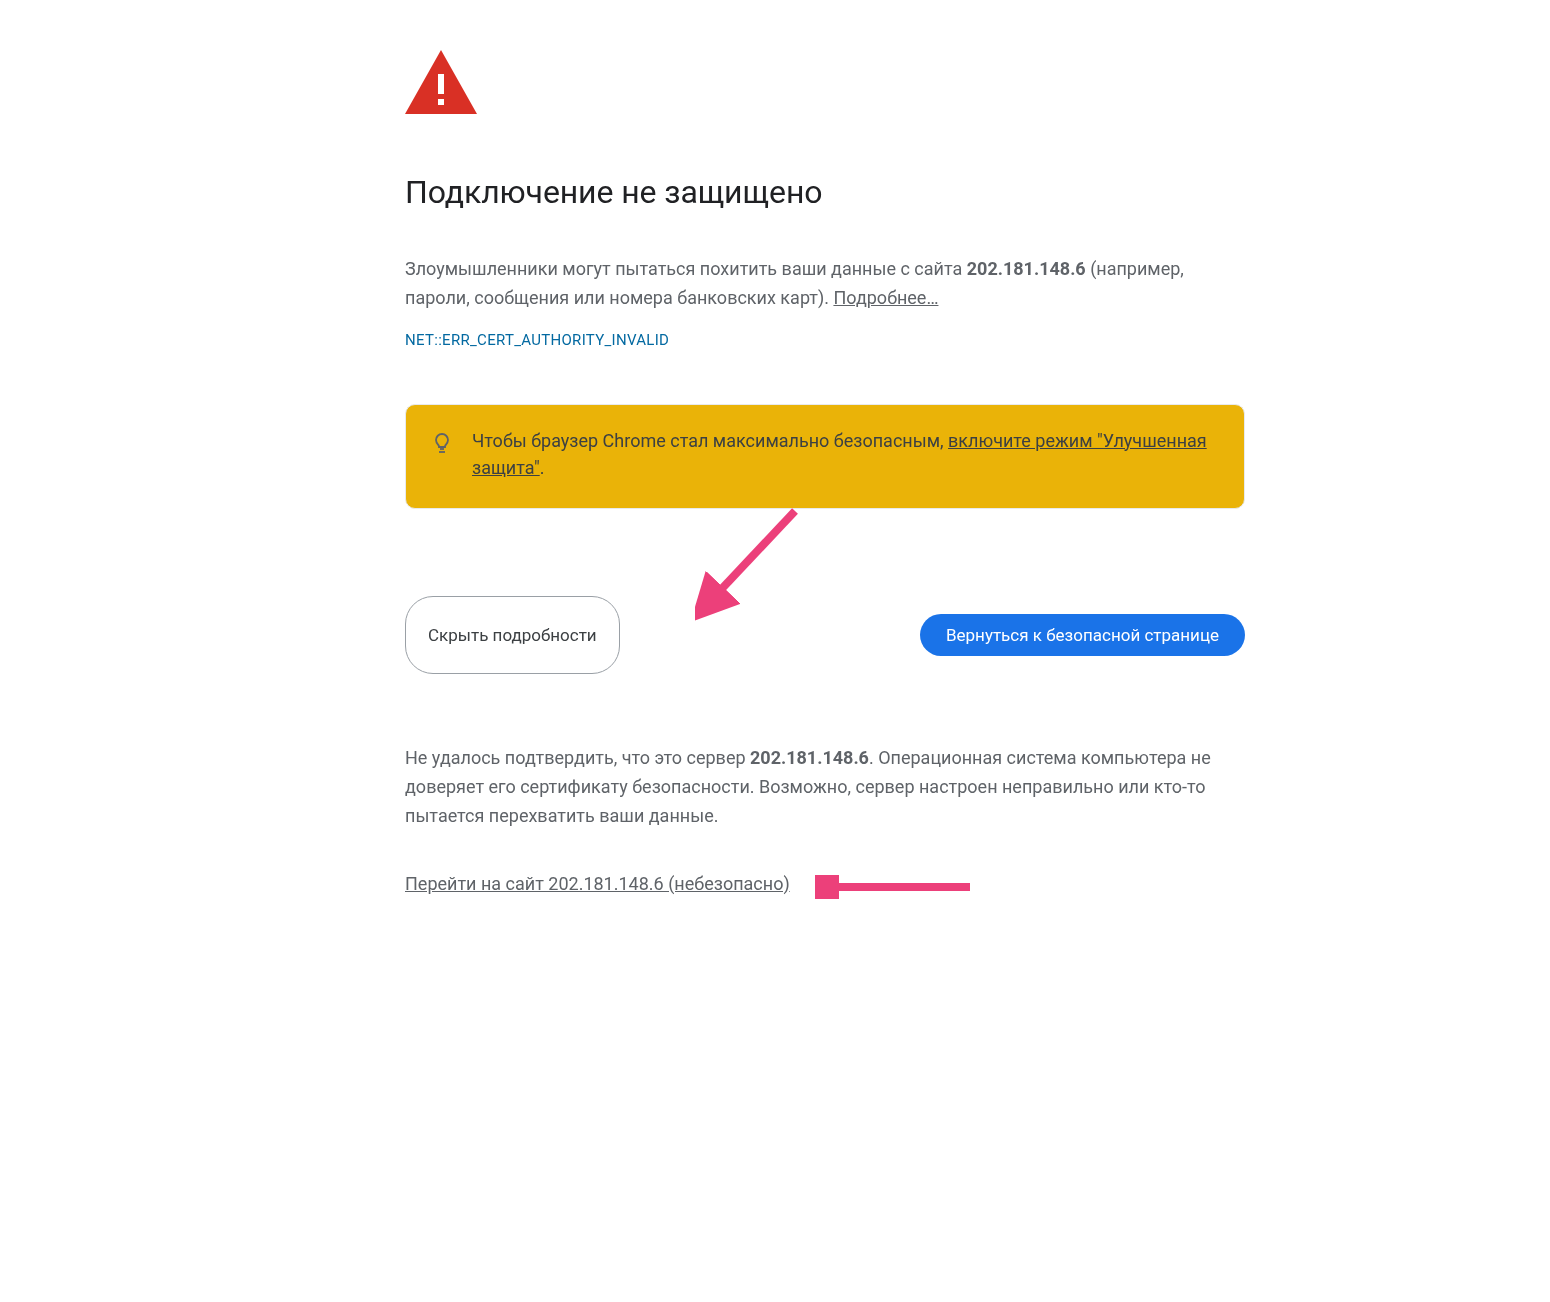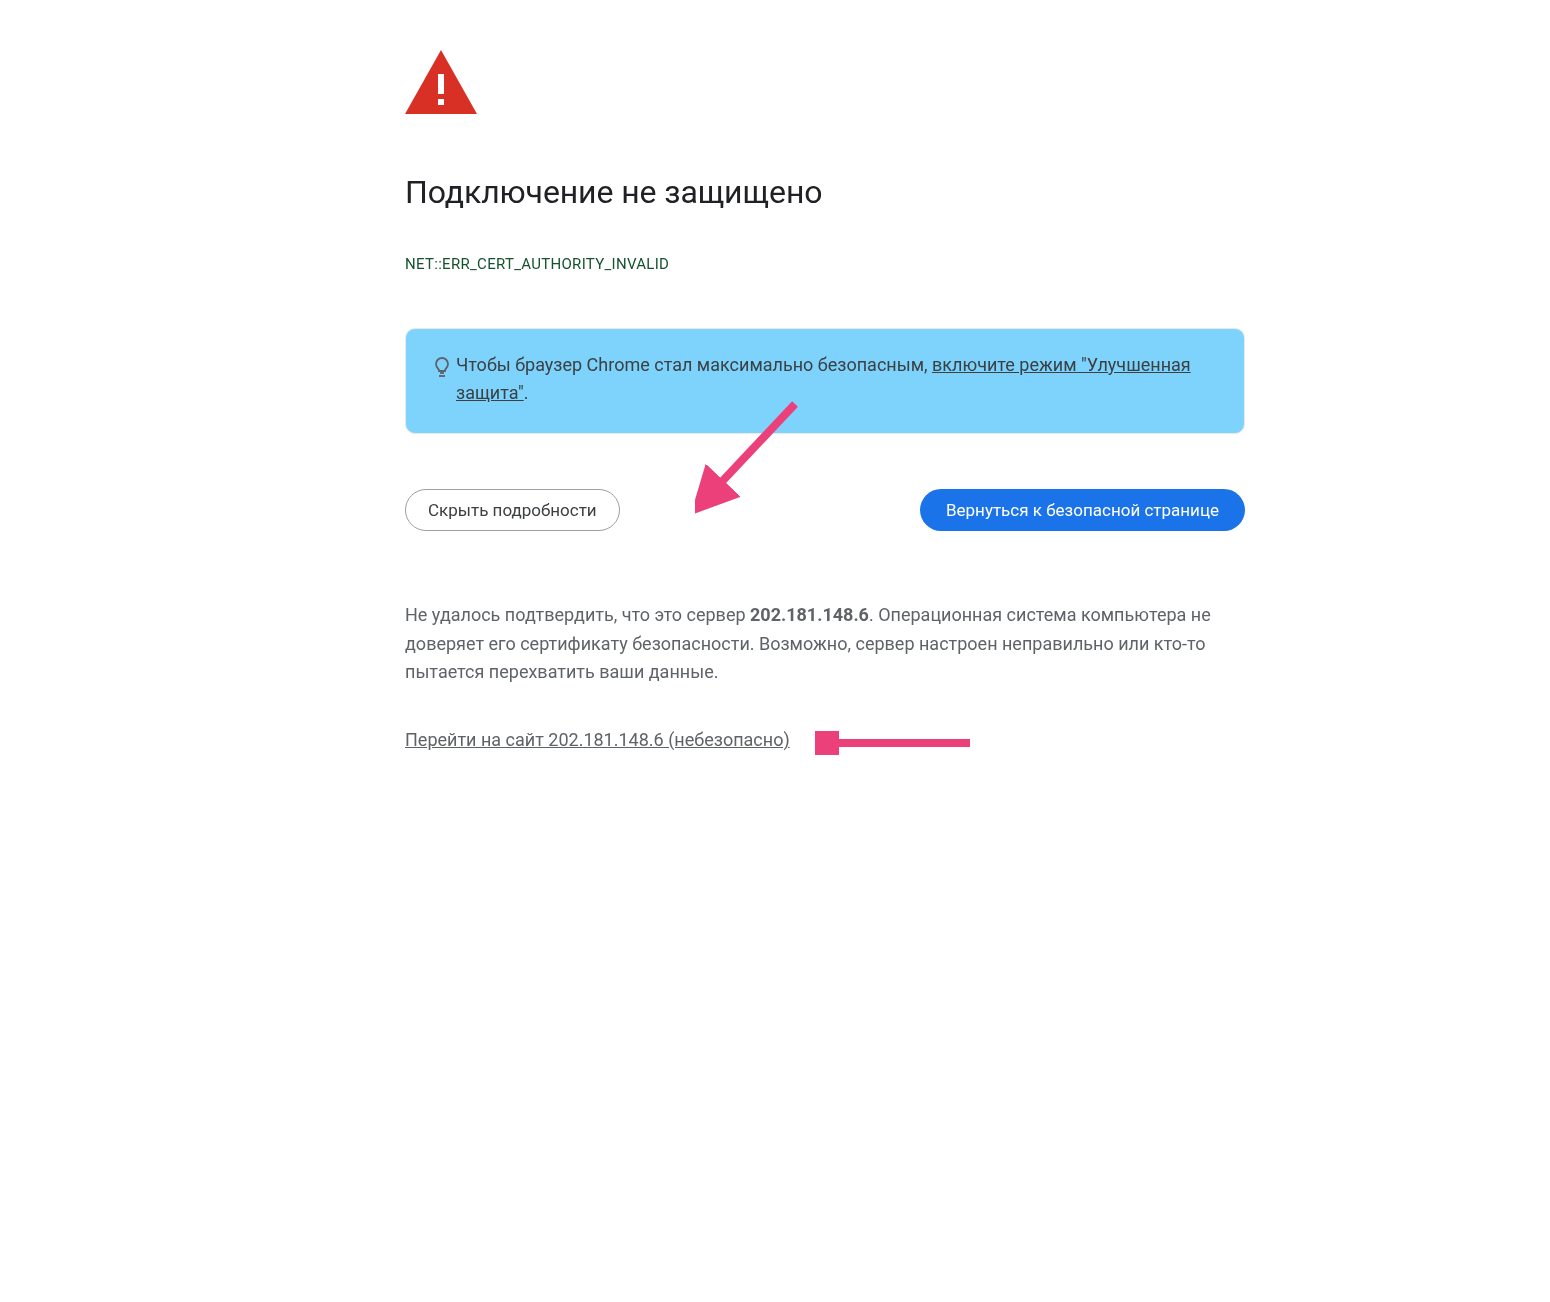--- a/index.html
+++ b/index.html
@@ -37,33 +37,33 @@
       font-weight: 700;
       color: #5f6368;
     }
     .learn-more-link {
       color: #5f6368;
       text-decoration: underline;
       cursor: pointer;
     }
     .error-code {
       font-size: 15px;
-      color: #14532d;
+      color: #0369a1;
       letter-spacing: 0.3px;
       margin-bottom: 55px;
     }
     .tip-box {
-      background: #7dd3fc;
+      background: #eab308;
       border: 1px solid #e8eaed;
       border-radius: 10px;
       padding: 22px 24px 26px 24px;
       display: flex;
       align-items: flex-start;
-      gap: 2px;
-      margin-bottom: 55px;
+      gap: 18px;
+      margin-bottom: 87px;
     }
     .tip-icon {
       flex-shrink: 0;
       margin-top: 4px;
     }
     .tip-text {
       font-size: 18px;
       color: #3c4043;
       line-height: 1.55;
     }
@@ -84,21 +84,21 @@
       padding: 10px 26px;
       border-radius: 28px;
       cursor: pointer;
       border: none;
       font-family: inherit;
     }
     .btn-outline {
       background: #ffffff;
       border: 1px solid #9aa0a6;
       color: #3c4043;
-      padding: 10px 22px;
+      padding: 28px 22px;
     }
     .btn-primary {
       background: #1a73e8;
       color: #ffffff;
       padding: 11px 26px;
     }
     .details-text {
       font-size: 18px;
       color: #5f6368;
       line-height: 1.6;
@@ -138,20 +138,23 @@
   <div class="warning-icon">
     <svg width="72" height="64" viewBox="0 0 72 64">
       <polygon points="36,0 72,64 0,64" fill="#d93025"></polygon>
       <rect x="33" y="24" width="6" height="20" fill="#ffffff"></rect>
       <rect x="33" y="49" width="6" height="6" fill="#ffffff"></rect>
     </svg>
   </div>
 
   <h1 class="title">Подключение не защищено</h1>
 
+  <p class="description">
+    <span>Злоумышленники могут пытаться похитить ваши данные с сайта </span><strong>202.181.148.6</strong><span> (например, пароли, сообщения или номера банковских карт). </span><a class="learn-more-link">Подробнее…</a>
+  </p>
 
   <div class="error-code">NET::ERR_CERT_AUTHORITY_INVALID</div>
 
   <div class="tip-box">
     <div class="tip-icon">
       <svg width="24" height="24" viewBox="0 0 24 24" fill="none" stroke="#5f6368" stroke-width="1.8">
         <path d="M9 21h6"></path>
         <path d="M10 18h4"></path>
         <path d="M12 3a6 6 0 0 0 -6 6c0 2.5 1.5 4 2.5 5.2c0.5 0.6 0.5 1.8 0.5 1.8h6c0 0 0 -1.2 0.5 -1.8c1 -1.2 2.5 -2.7 2.5 -5.2a6 6 0 0 0 -6 -6z"></path>
       </svg>

